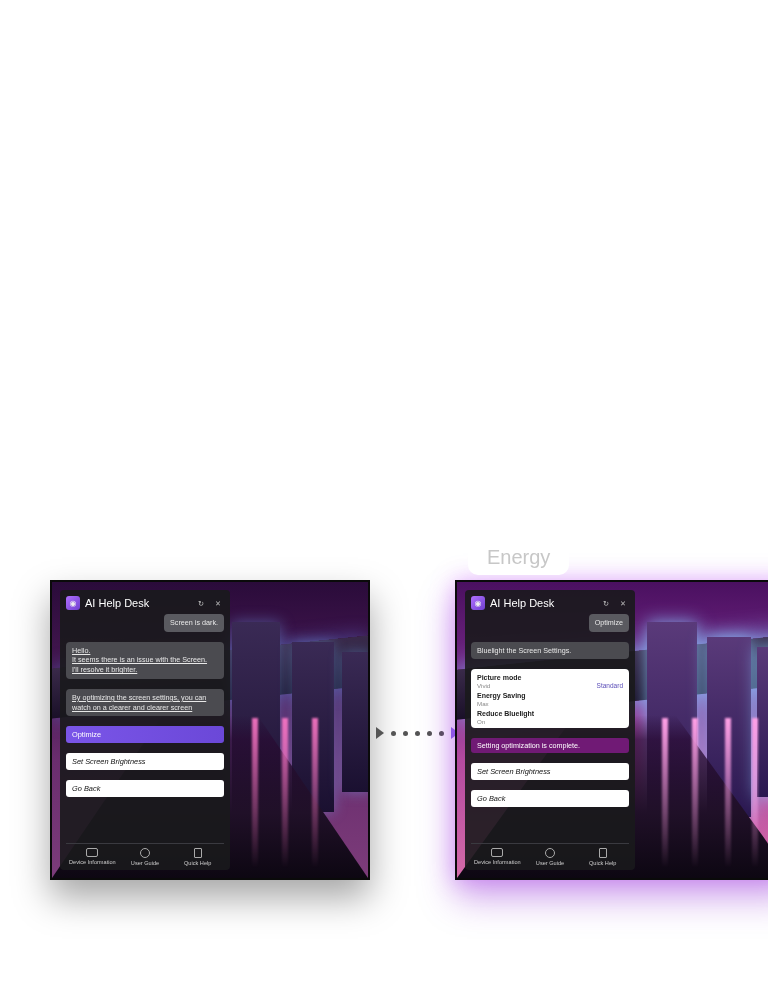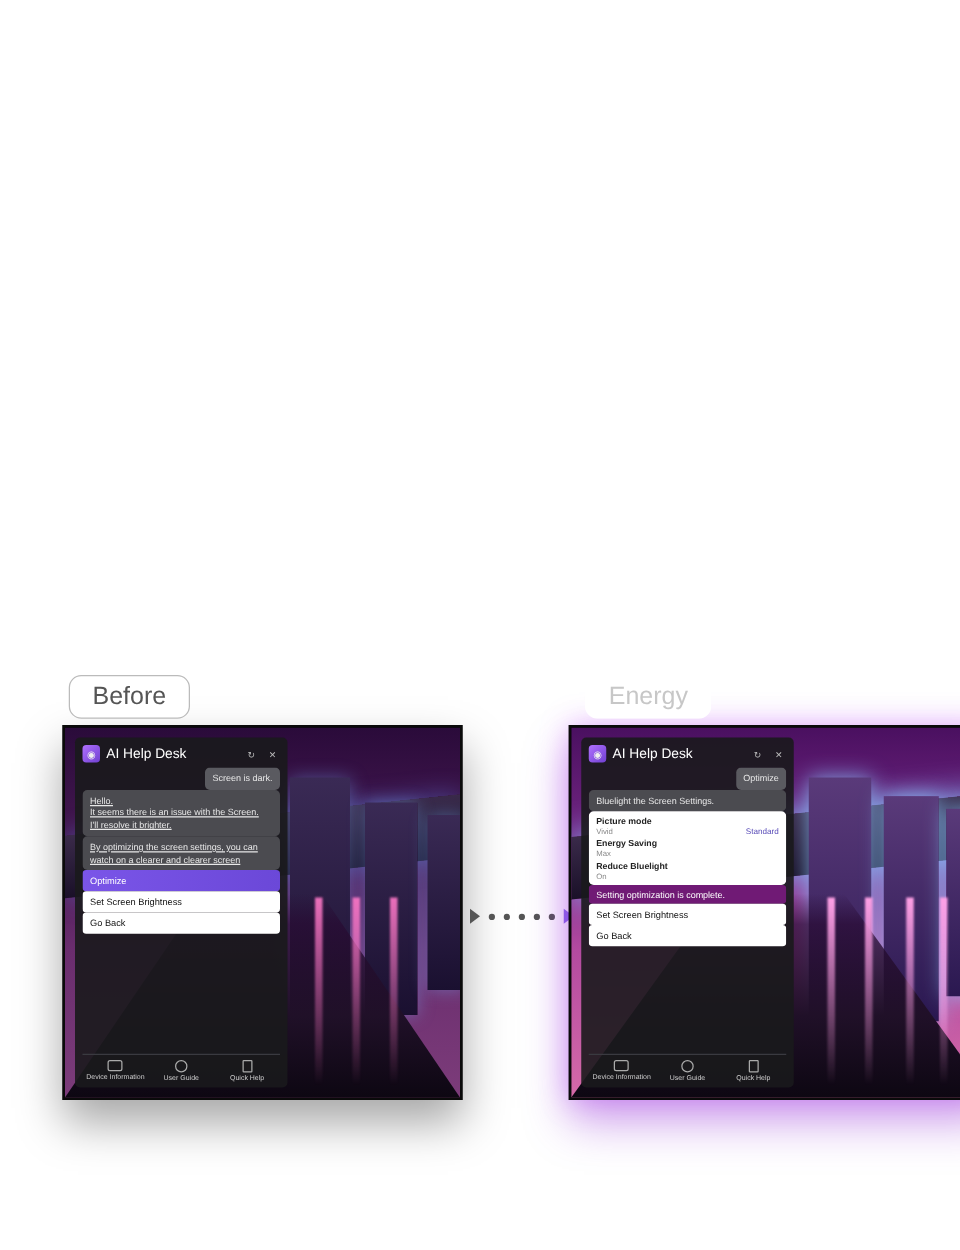--- a/index.html
+++ b/index.html
@@ -73,21 +73,21 @@
   }
   .panel-header { display:flex; align-items:center; gap:5px; margin-bottom:4px; }
   .panel-header .app-icon {
     width:14px; height:14px; border-radius:3px;
     background: linear-gradient(135deg,#b070ff,#7040d0);
     display:flex; align-items:center; justify-content:center; font-size:8px;
   }
   .panel-title { font-size:11px; color:#fff; flex:1; }
   .panel-header .hbtn { width:12px; height:12px; color:#bbb; display:flex; align-items:center; justify-content:center; }
 
-  .chat-area { flex:1; display:flex; flex-direction:column; gap:0; overflow:hidden; }
+  .chat-area { flex:1; display:flex; flex-direction:column; gap:10px; overflow:hidden; }
   .bubble {
     background:#4b4b50; border-radius:4px; padding:4px 6px; line-height:1.35;
     color:#e8e8e8; width: fit-content; max-width: 100%;
   }
   .bubble.right { align-self:flex-end; background:#5a5a60; }
   .bubble.full  { width:100%; }
   .bubble-line { display:block;text-decoration:underline; }
 
   .opt-card {
     background:#fff; color:#222; border-radius:4px; padding:5px 6px 3px 6px; width:100%;
@@ -96,21 +96,21 @@
   .opt-row { display:flex; justify-content:space-between; font-size:7px; }
   .opt-row .k { font-weight:600; }
   .opt-row .sub { color:#888; font-size:6.2px; margin-top:1px; }
   .opt-row .v { color:#5a4db8; font-size:6.5px; align-self:flex-end; }
 
   .action-btn {
     border-radius:3px; padding:4px 6px; font-size:7.4px; font-weight:500;
     width:100%; text-align:left;
   }
   .action-btn.primary { background: linear-gradient(90deg,#7a55e8,#6b48d8); color:#fff; }
-  .action-btn.secondary { background:#fff; color:#111; }
+  .action-btn.secondary { background:#fff; color:#111;font-style:italic; }
   .status-banner { background:#701a75; color:#fff; border-radius:3px; padding:3px 6px; font-size:7.2px; }
 
   .bottom-bar {
     display:flex; border-top:1px solid #3a3a40; margin-top:4px; padding-top:4px;
   }
   .bottom-item { flex:1; display:flex; flex-direction:column; align-items:center; gap:2px; color:#ccc; font-size:5.6px; }
   .bottom-item .bi-icon { width:12px; height:9px; border:1px solid #aaa; border-radius:2px; }
   .bottom-item .bi-icon.circle { width:10px; height:10px; border-radius:50%; }
   .bottom-item .bi-icon.page { width:8px; height:10px; border-radius:1px; }
 
@@ -126,21 +126,20 @@
   .arrow-dots .d { width:5px; height:5px; background:#555; border-radius:50%; }
 
   .tv-stand { position:absolute; height:6px; width:60px; background:#000; bottom:-6px; }
   .tv.before .tv-stand { right:22px; }
 </style>
 </head>
 <body>
 
 <div class="stage">
 
-  <div class="label-pill before">Before</div>
   <div class="label-pill after">Energy</div>
 
   <div class="tv before">
     <div class="backdrop">
       <div class="sky"></div>
       <div class="overpass"></div>
       <div class="bldg" style="left:180px; width:48px; height:210px;"></div>
       <div class="bldg" style="left:240px; width:42px; height:170px; top:60px;"></div>
       <div class="bldg" style="left:290px; width:30px; height:140px; top:70px;"></div>
       <div class="road"></div>

